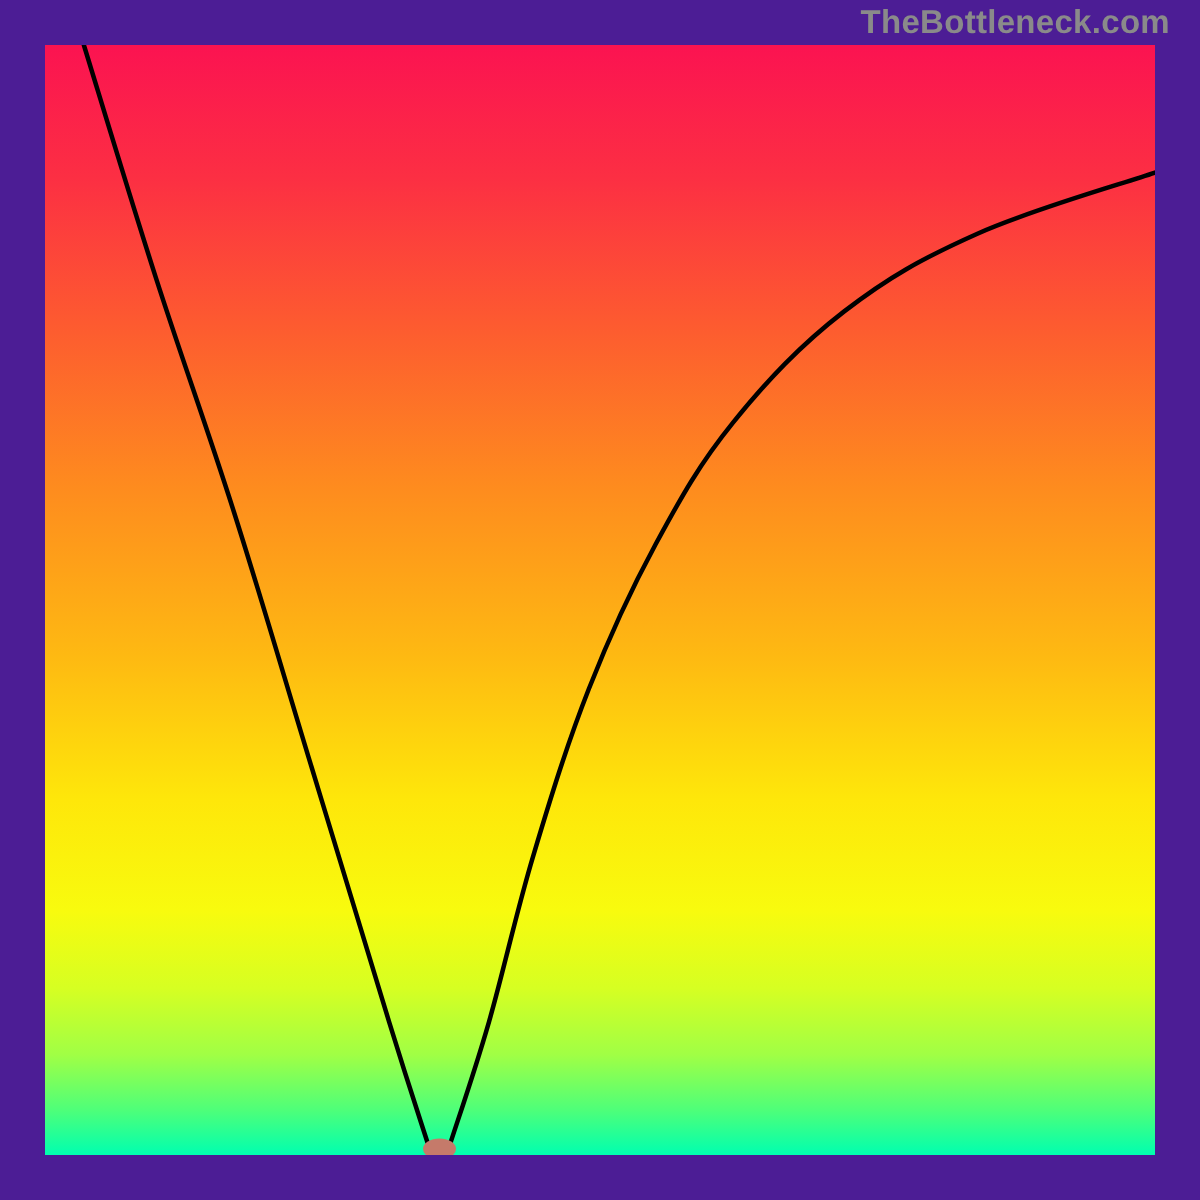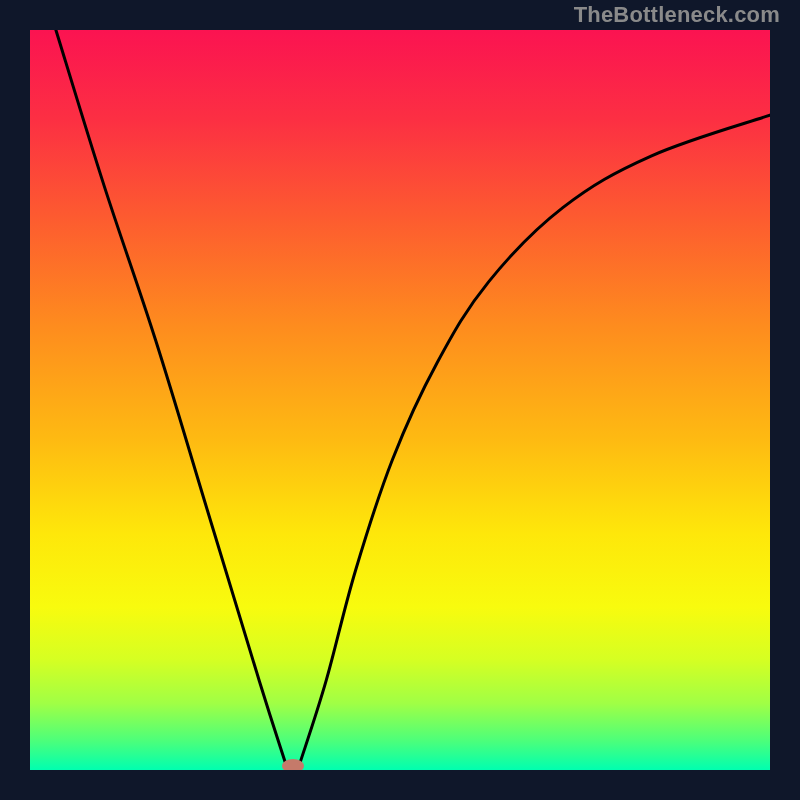--- a/index.html
+++ b/index.html
@@ -9,21 +9,21 @@
     height: 800px;
     background: #000000;
     overflow: hidden;
   }
   .frame {
     position: absolute;
     left: 0;
     top: 0;
     width: 800px;
     height: 800px;
-    background: #0f172a;
+    background: #4c1d95;
   }
   .plot {
     position: absolute;
     left: 30px;
     top: 30px;
     width: 740px;
     height: 740px;
     overflow: hidden;
   }
   .gradient {

